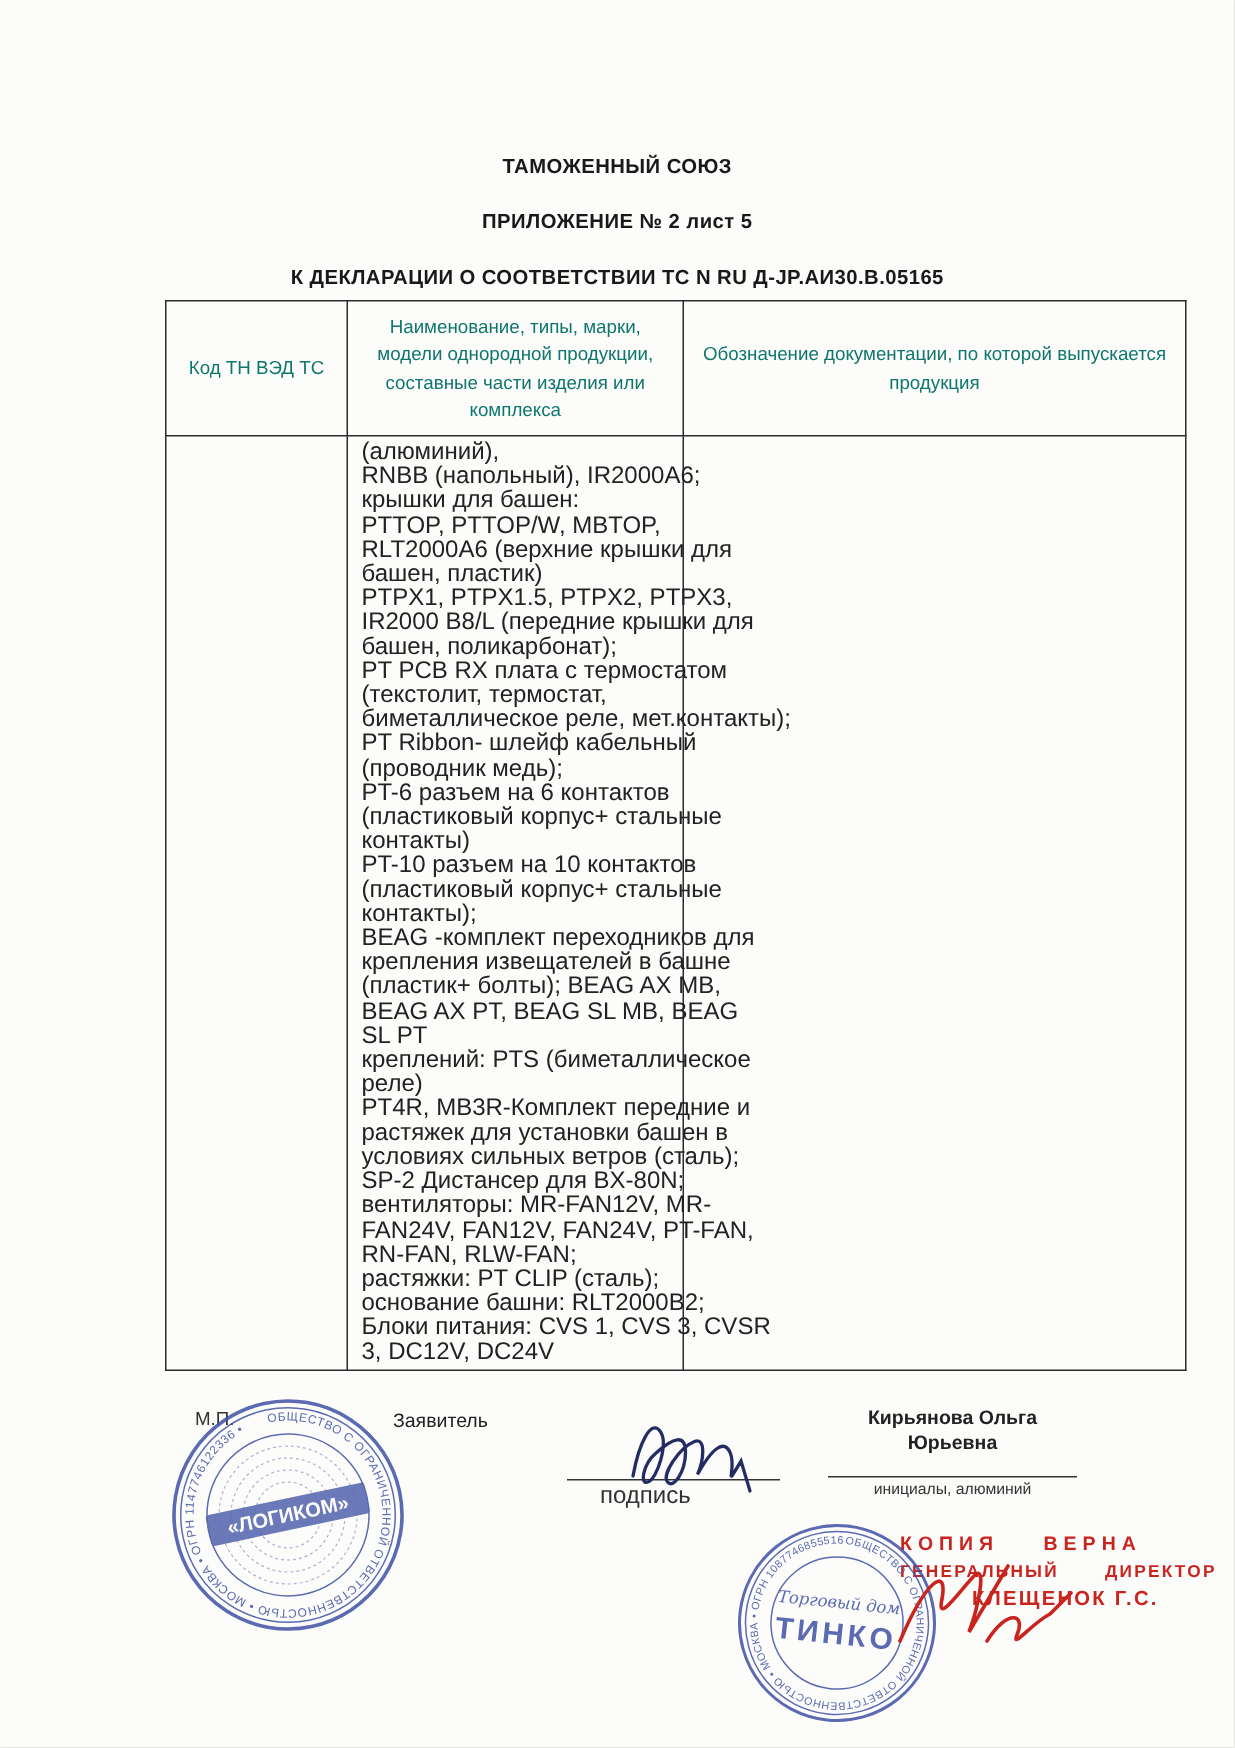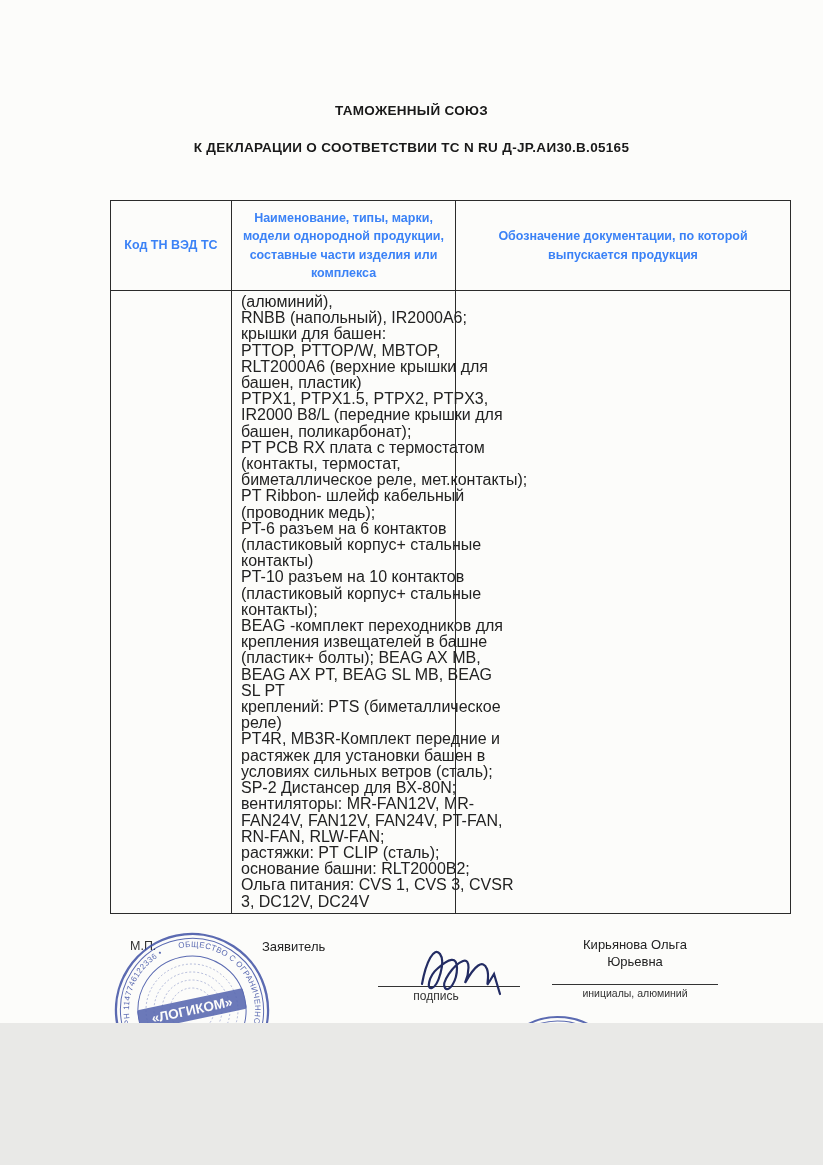--- a/index.html
+++ b/index.html
@@ -1,68 +1,69 @@
 <!DOCTYPE html>
 <html><head>
 <meta charset="utf-8">
 <style>
   * { margin:0; padding:0; box-sizing:border-box; }
   html,body { background:#e9e9e7; }
   body { font-family:"Liberation Sans", sans-serif; }
   .page {
-    position:relative; width:823px; height:1023px; margin:0 auto;
+    position:relative; width:823px; height:1165px; margin:0 auto;
     background:#fcfcfa; color:#1d1d1d; overflow:hidden;
     box-shadow:0 0 4px rgba(0,0,0,.25);
   }
 
   
   .doc-header { position:absolute; top:103px; left:0; width:100%; text-align:center; }
   .doc-header .hline { font-weight:bold; font-size:13.5px; letter-spacing:.3px; margin-bottom:22px; color:#191919; }
 
   
   table.doc-table {
     position:absolute; left:110px; top:200px; width:680px;
     border-collapse:collapse; table-layout:fixed;
   }
   .doc-table th, .doc-table td { border:1.6px solid #2b2b2b; vertical-align:middle; }
   .doc-table th {
-    font-size:12.5px; font-weight:bold; 
-    padding:8px 10px; height:90px; line-height:1.45; color:#3b82f6;
+    font-size:12.5px; font-weight:normal; 
+    padding:8px 10px; height:90px; line-height:1.45; color:#0f766e;
   }
   .doc-table td.body-cell { vertical-align:top; height:618px; padding:3px 6px 3px 9px; }
   .desc-line { font-size:16px; line-height:16.2px; white-space:nowrap; color:#222; }
 
   
   .abs { position:absolute; }
   .mp-label { left:130px; top:939px; font-size:12.5px; color:#333; z-index:2; }
   .applicant-label { left:262px; top:939px; font-size:13px; color:#222; }
-  .name-block { left:565px; top:936px; width:140px; text-align:center; font-size:13px; line-height:17px; color:#222; }
+  .name-block { left:565px; top:936px; width:140px; text-align:center; font-size:13px; line-height:17px; color:#222;font-weight:bold; }
   .sig-line1 { left:378px; top:986px; width:142px; border-top:1.3px solid #333; }
   .sig-line2 { left:552px; top:984px; width:166px; border-top:1.3px solid #333; }
-  .sig-caption1 { left:365px; top:989px; width:142px; text-align:center; font-size:12px; color:#333; }
+  .sig-caption1 { left:400px; top:989px; width:142px; text-align:left; font-size:16px; color:#333; }
   .sig-caption2 { left:552px; top:987px; width:166px; text-align:center; font-size:10.5px; color:#333; }
 
   
   .stamp-logikom { left:113px; top:931px; width:158px; height:158px; z-index:5; opacity:.85; transform:rotate(-12deg); }
   .stamp-tinko   { left:490px; top:1014px; width:136px; height:136px; z-index:5; opacity:.85; transform:rotate(6deg); }
   .sig-dark { left:412px; top:936px; width:120px; height:64px; z-index:6; }
   .sig-red  { left:588px; top:1032px; width:150px; height:82px; z-index:7; }
 
   .red-block { left:600px; top:1021px; width:215px; z-index:4; color:#c9241e; }
   .red-line1 { font-size:13px; font-weight:bold; letter-spacing:4px; word-spacing:22px; white-space:nowrap; }
   .red-line2 { font-size:11.5px; font-weight:bold; letter-spacing:1.5px; word-spacing:26px; margin-top:6px; white-space:nowrap; }
   .red-line3 { font-size:13.5px; font-weight:bold; letter-spacing:1.5px; margin-top:4px; margin-left:48px; white-space:nowrap; }
 </style>
 </head>
 <body>
 
 <div class="page">
 
   <div class="doc-header">
     <div class="hline">ТАМОЖЕННЫЙ СОЮЗ</div>
+    <div class="hline">ПРИЛОЖЕНИЕ № 2 лист 5</div>
     <div class="hline">К ДЕКЛАРАЦИИ О СООТВЕТСТВИИ ТС N RU Д-JP.АИ30.В.05165</div>
   </div>
 
   <table class="doc-table">
     <colgroup>
       <col style="width:121px">
         <col style="width:224px">
         <col style="width:335px">
     </colgroup>
     <thead>
@@ -80,21 +81,21 @@
               <div class="desc-line">(алюминий),</div>
               <div class="desc-line">RNBB (напольный), IR2000A6;</div>
               <div class="desc-line">крышки для башен:</div>
               <div class="desc-line">PTTOP, PTTOP/W, MBTOP,</div>
               <div class="desc-line">RLT2000A6 (верхние крышки для</div>
               <div class="desc-line">башен, пластик)</div>
               <div class="desc-line">PTPX1, PTPX1.5, PTPX2, PTPX3,</div>
               <div class="desc-line">IR2000 B8/L (передние крышки для</div>
               <div class="desc-line">башен, поликарбонат);</div>
               <div class="desc-line">PT PCB RX плата с термостатом</div>
-              <div class="desc-line">(контакты, термостат,</div>
+              <div class="desc-line">(текстолит, термостат,</div>
               <div class="desc-line">биметаллическое реле, мет.контакты);</div>
               <div class="desc-line">PT Ribbon- шлейф кабельный</div>
               <div class="desc-line">(проводник медь);</div>
               <div class="desc-line">PT-6 разъем на 6 контактов</div>
               <div class="desc-line">(пластиковый корпус+ стальные</div>
               <div class="desc-line">контакты)</div>
               <div class="desc-line">PT-10 разъем на 10 контактов</div>
               <div class="desc-line">(пластиковый корпус+ стальные</div>
               <div class="desc-line">контакты);</div>
               <div class="desc-line">BEAG -комплект переходников для</div>
@@ -106,21 +107,21 @@
               <div class="desc-line">реле)</div>
               <div class="desc-line">PT4R, MB3R-Комплект передние и</div>
               <div class="desc-line">растяжек для установки башен в</div>
               <div class="desc-line">условиях сильных ветров (сталь);</div>
               <div class="desc-line">SP-2 Дистансер для BX-80N;</div>
               <div class="desc-line">вентиляторы: MR-FAN12V, MR-</div>
               <div class="desc-line">FAN24V, FAN12V, FAN24V, PT-FAN,</div>
               <div class="desc-line">RN-FAN, RLW-FAN;</div>
               <div class="desc-line">растяжки: PT CLIP (сталь);</div>
               <div class="desc-line">основание башни: RLT2000B2;</div>
-              <div class="desc-line">Ольга питания: CVS 1, CVS 3, CVSR</div>
+              <div class="desc-line">Блоки питания: CVS 1, CVS 3, CVSR</div>
               <div class="desc-line">3, DC12V, DC24V</div>
             </div>
         </td>
         <td class="body-cell"></td>
       </tr>
     </tbody>
   </table>
 
   <div class="abs mp-label">М.П.</div>
   <div class="abs applicant-label">Заявитель</div>

